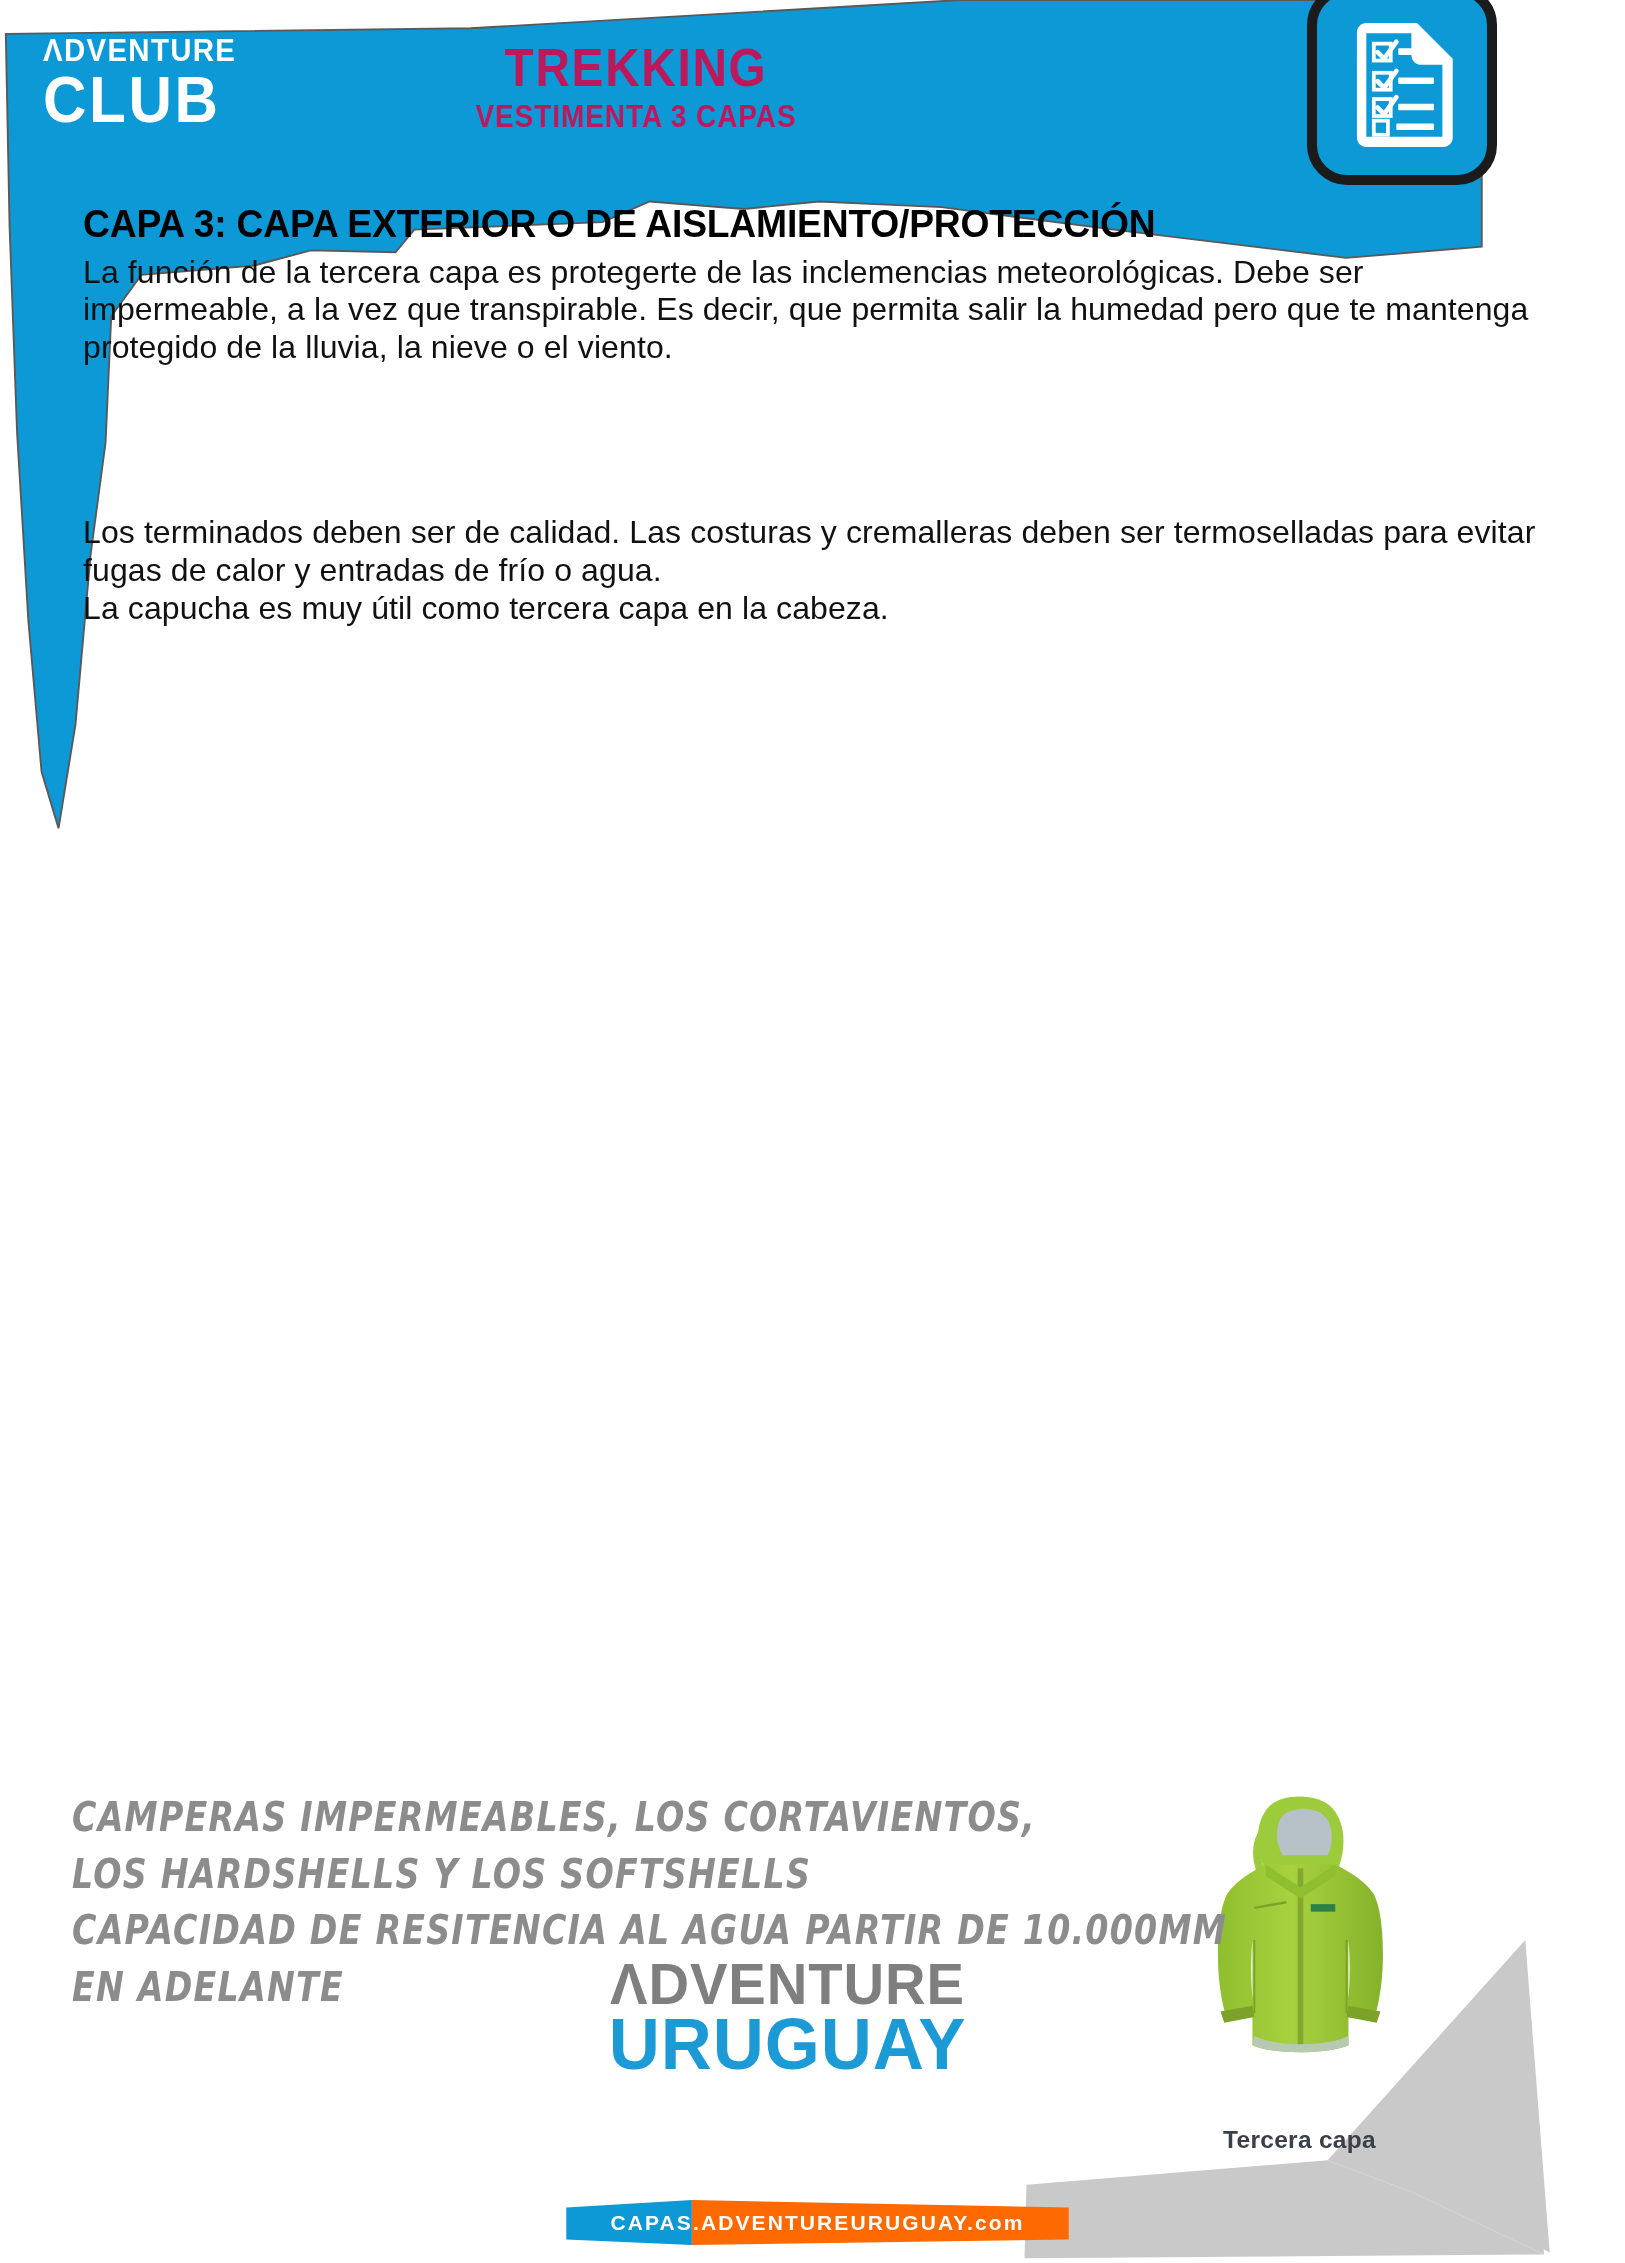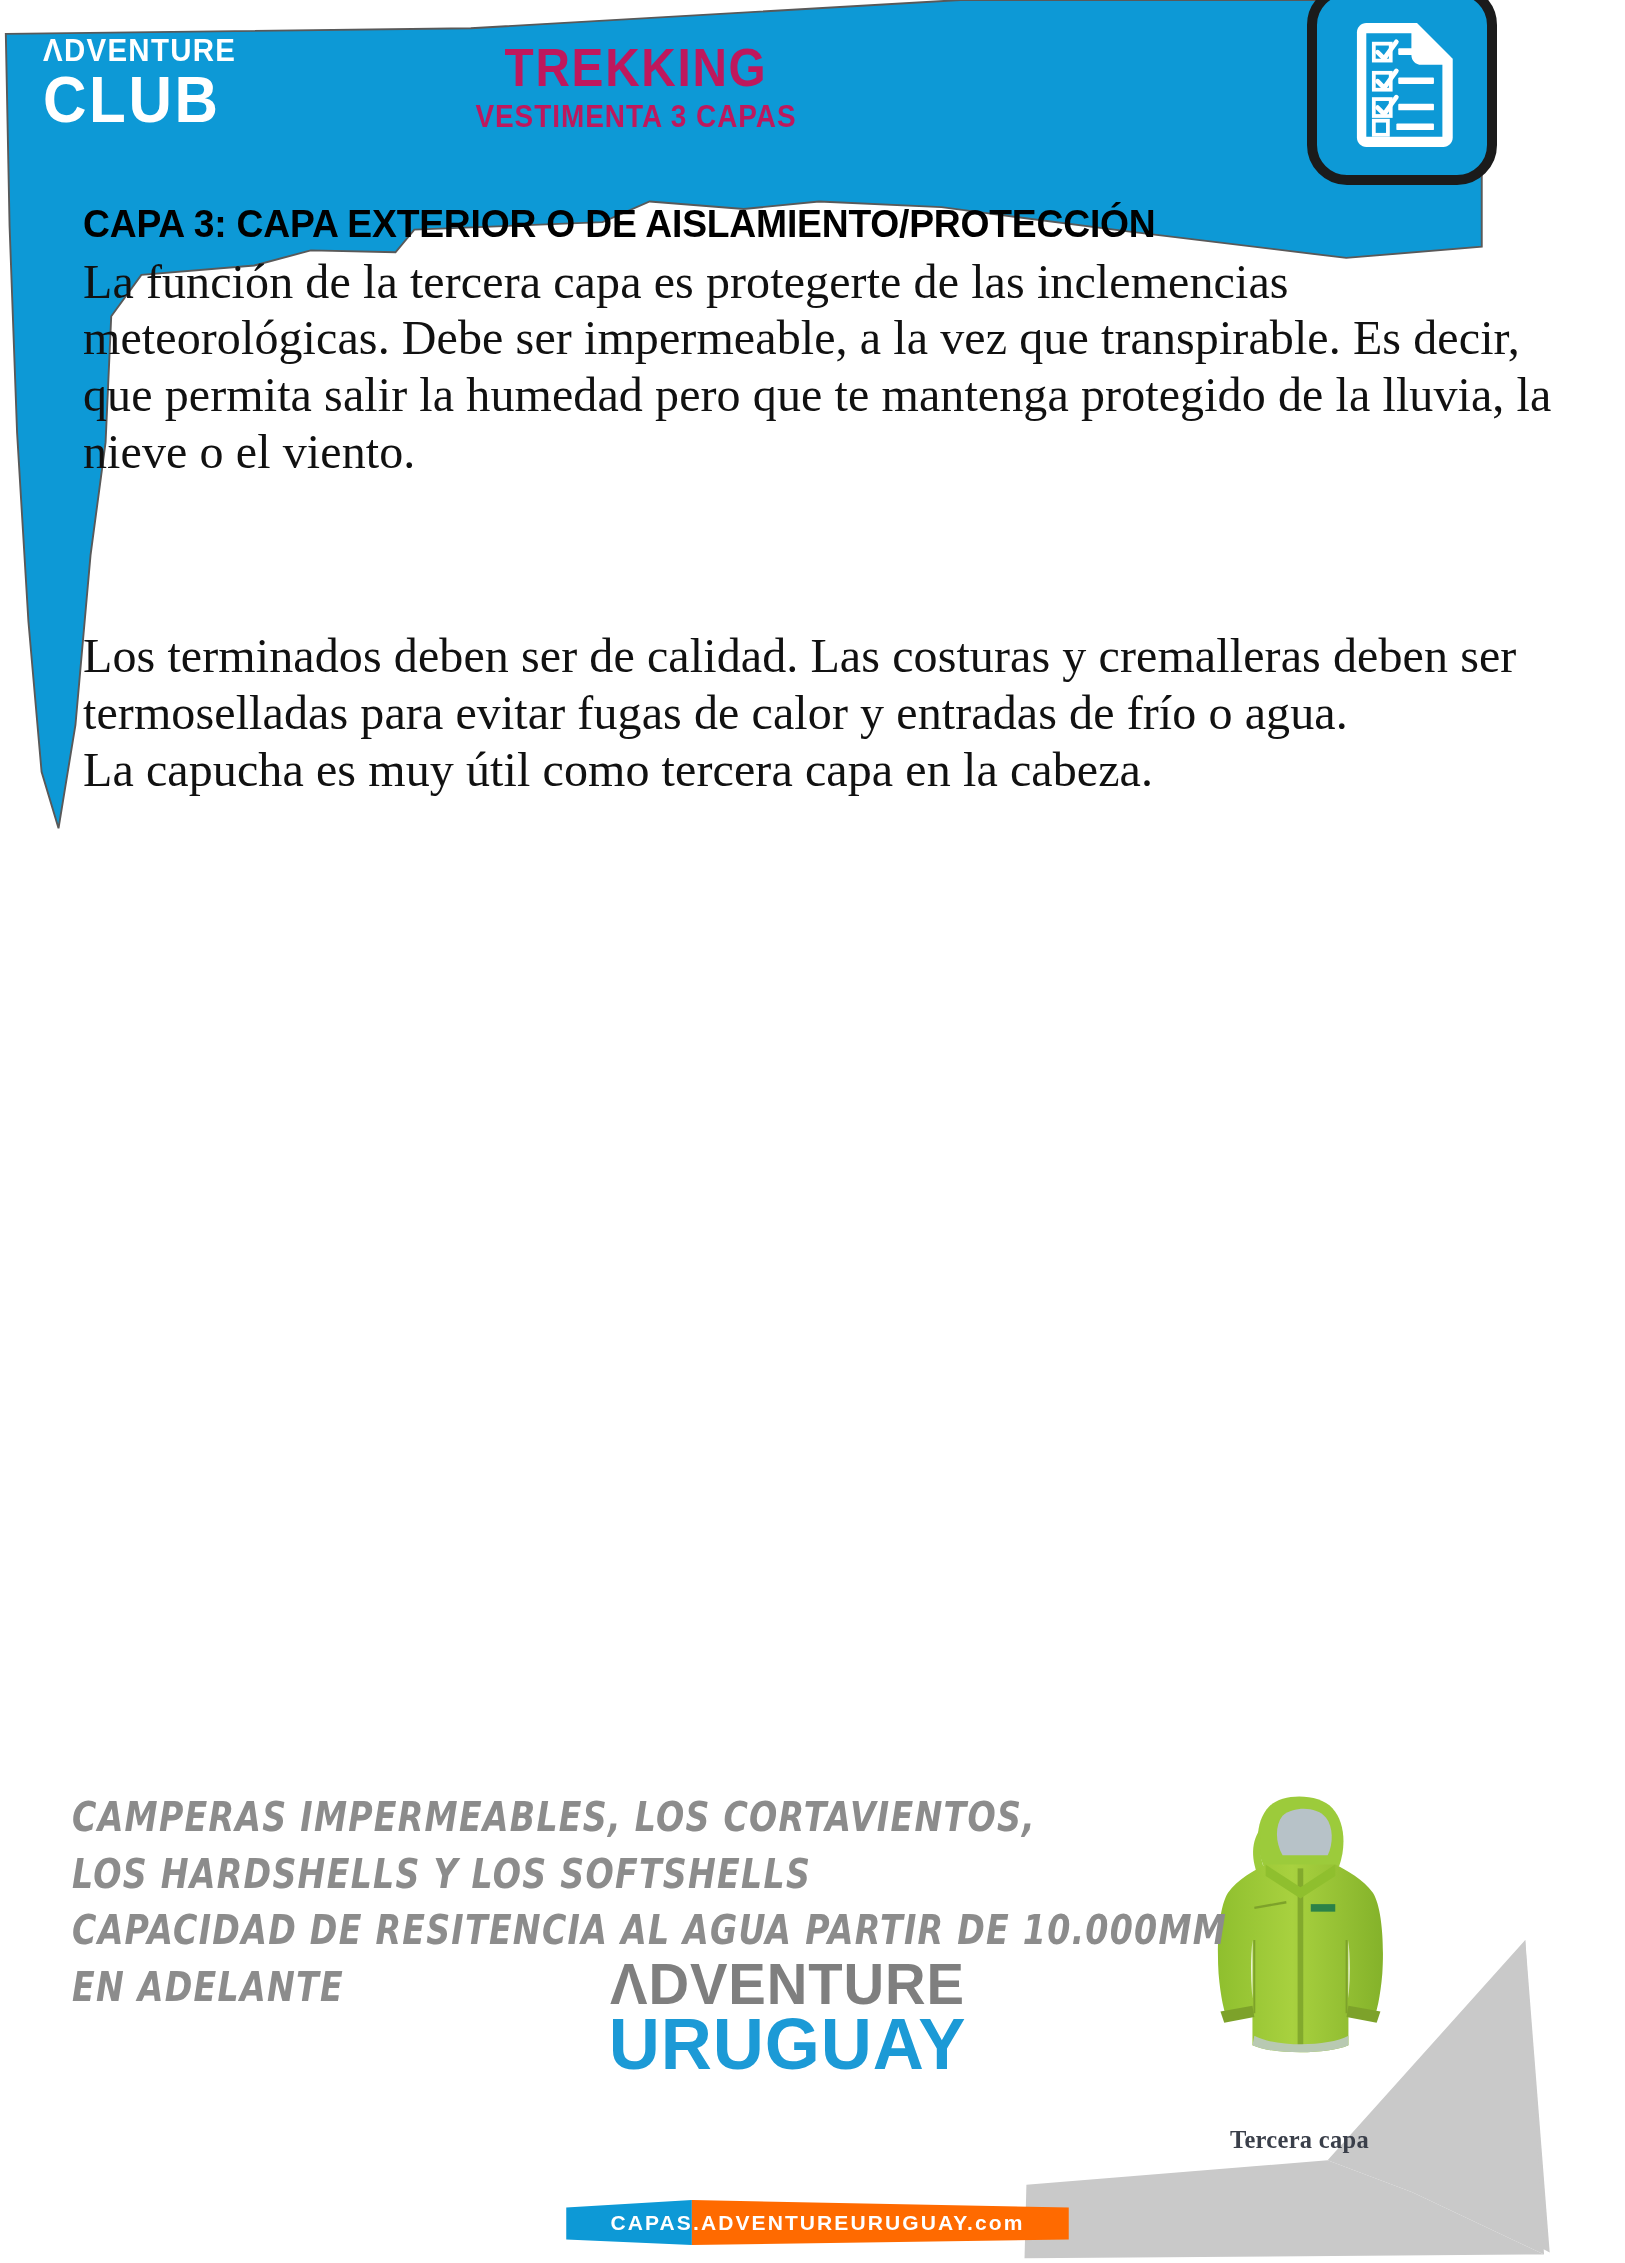--- a/index.html
+++ b/index.html
@@ -120,25 +120,25 @@
     font-size: 38px;
     font-weight: bold;
     color: #000000;
     letter-spacing: -0.2px;
     margin-bottom: 7.5px;
     font-family: "Liberation Sans Narrow", "Liberation Sans", sans-serif;
     transform: scaleX(0.98);
     transform-origin: left center;
   }
   .para {
-    font-size: 48px;
+    font-size: 32px;
     line-height: 1.185;
     color: #111111;
     margin: 0;
-    font-family: Liberation Serif, serif;
+    font-family: Liberation Sans, sans-serif;
     white-space: pre-wrap;
     letter-spacing: 0.1px;
   }
   .para-gap { height: 49px; }
 
   
   #handwritten-notes {
     position: absolute;
     left: 72px;
     top: 1789px;
@@ -174,21 +174,21 @@
     top: 1789px;
     width: 207px;
     text-align: center;
   }
   #jacket-caption {
     font-size: 24.5px;
     font-weight: bold;
     color: #3a3f4a;
     margin-top: 3.8px;
     letter-spacing: 0.3px;
-    font-family: Liberation Serif, serif;
+    font-family: Liberation Sans, sans-serif;
   }
 
   
   #logo-adventure-uruguay {
     position: absolute;
     left: 552px;
     top: 1957px;
     width: 471px;
     text-align: center;
     line-height: 0.92;

